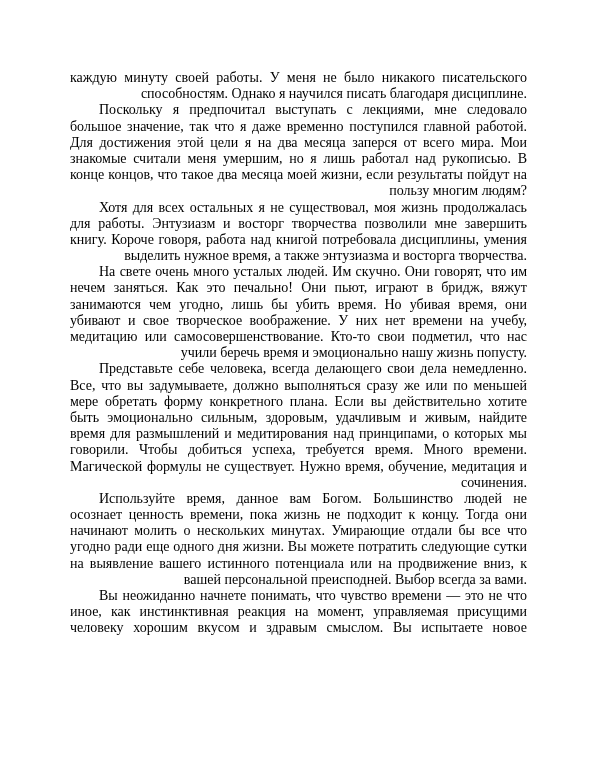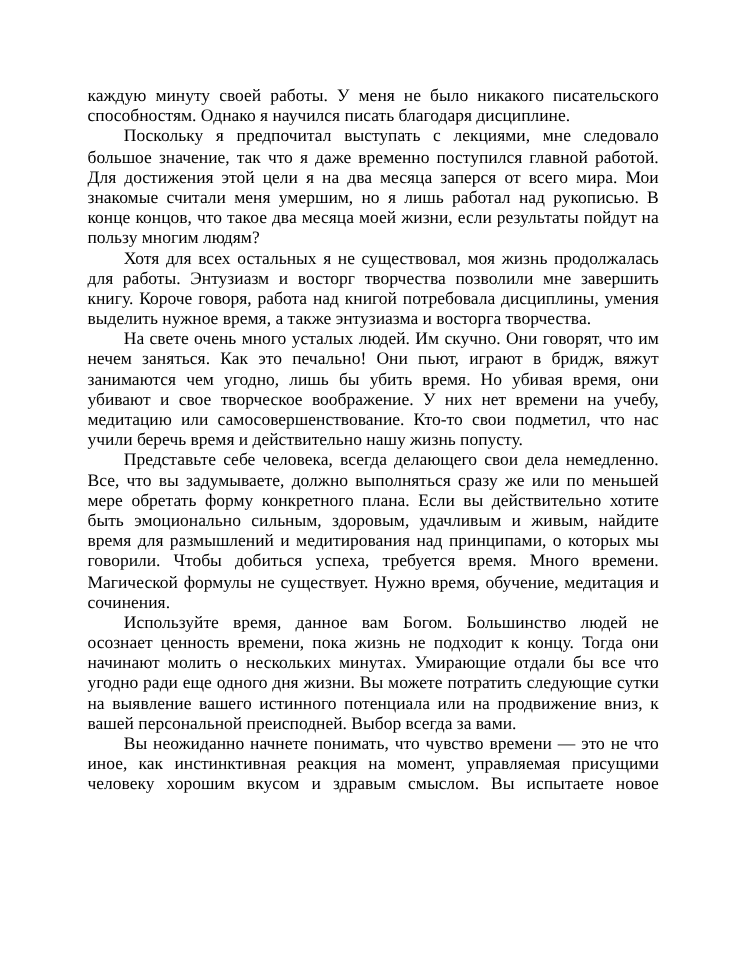--- a/index.html
+++ b/index.html
@@ -19,21 +19,21 @@
       top: 70px;
       width: 457px;
       font-family: "Liberation Serif", "DejaVu Serif", serif;
       font-size: 14px;
       line-height: 16.2px;
       color: #000000;
     }
     .line {
       display: block;
       white-space: normal;
-      text-align: left;
+      text-align: right;
       height: 16.2px;
     }
     .line.j {
       text-align: justify;
       text-align-last: justify;
     }
     .line.first {
       text-indent: 29px;
     }
   </style>
@@ -62,21 +62,21 @@
     <div class="line j">книгу. Короче говоря, работа над книгой потребовала дисциплины, умения</div>
     <div class="line">выделить нужное время, а также энтузиазма и восторга творчества.</div>
   </div>
 
   <div class="paragraph">
     <div class="line j first">На свете очень много усталых людей. Им скучно. Они говорят, что им</div>
     <div class="line j">нечем заняться. Как это печально! Они пьют, играют в бридж, вяжут</div>
     <div class="line j">занимаются чем угодно, лишь бы убить время. Но убивая время, они</div>
     <div class="line j">убивают и свое творческое воображение. У них нет времени на учебу,</div>
     <div class="line j">медитацию или самосовершенствование. Кто-то свои подметил, что нас</div>
-    <div class="line">учили беречь время и действительно нашу жизнь попусту.</div>
+    <div class="line">учили беречь время и эмоционально нашу жизнь попусту.</div>
   </div>
 
 
   <div class="paragraph">
     <div class="line j first">Представьте себе человека, всегда делающего свои дела немедленно.</div>
     <div class="line j">Все, что вы задумываете, должно выполняться сразу же или по меньшей</div>
     <div class="line j">мере обретать форму конкретного плана. Если вы действительно хотите</div>
     <div class="line j">быть эмоционально сильным, здоровым, удачливым и живым, найдите</div>
     <div class="line j">время для размышлений и медитирования над принципами, о которых мы</div>
     <div class="line j">говорили. Чтобы добиться успеха, требуется время. Много времени.</div>

